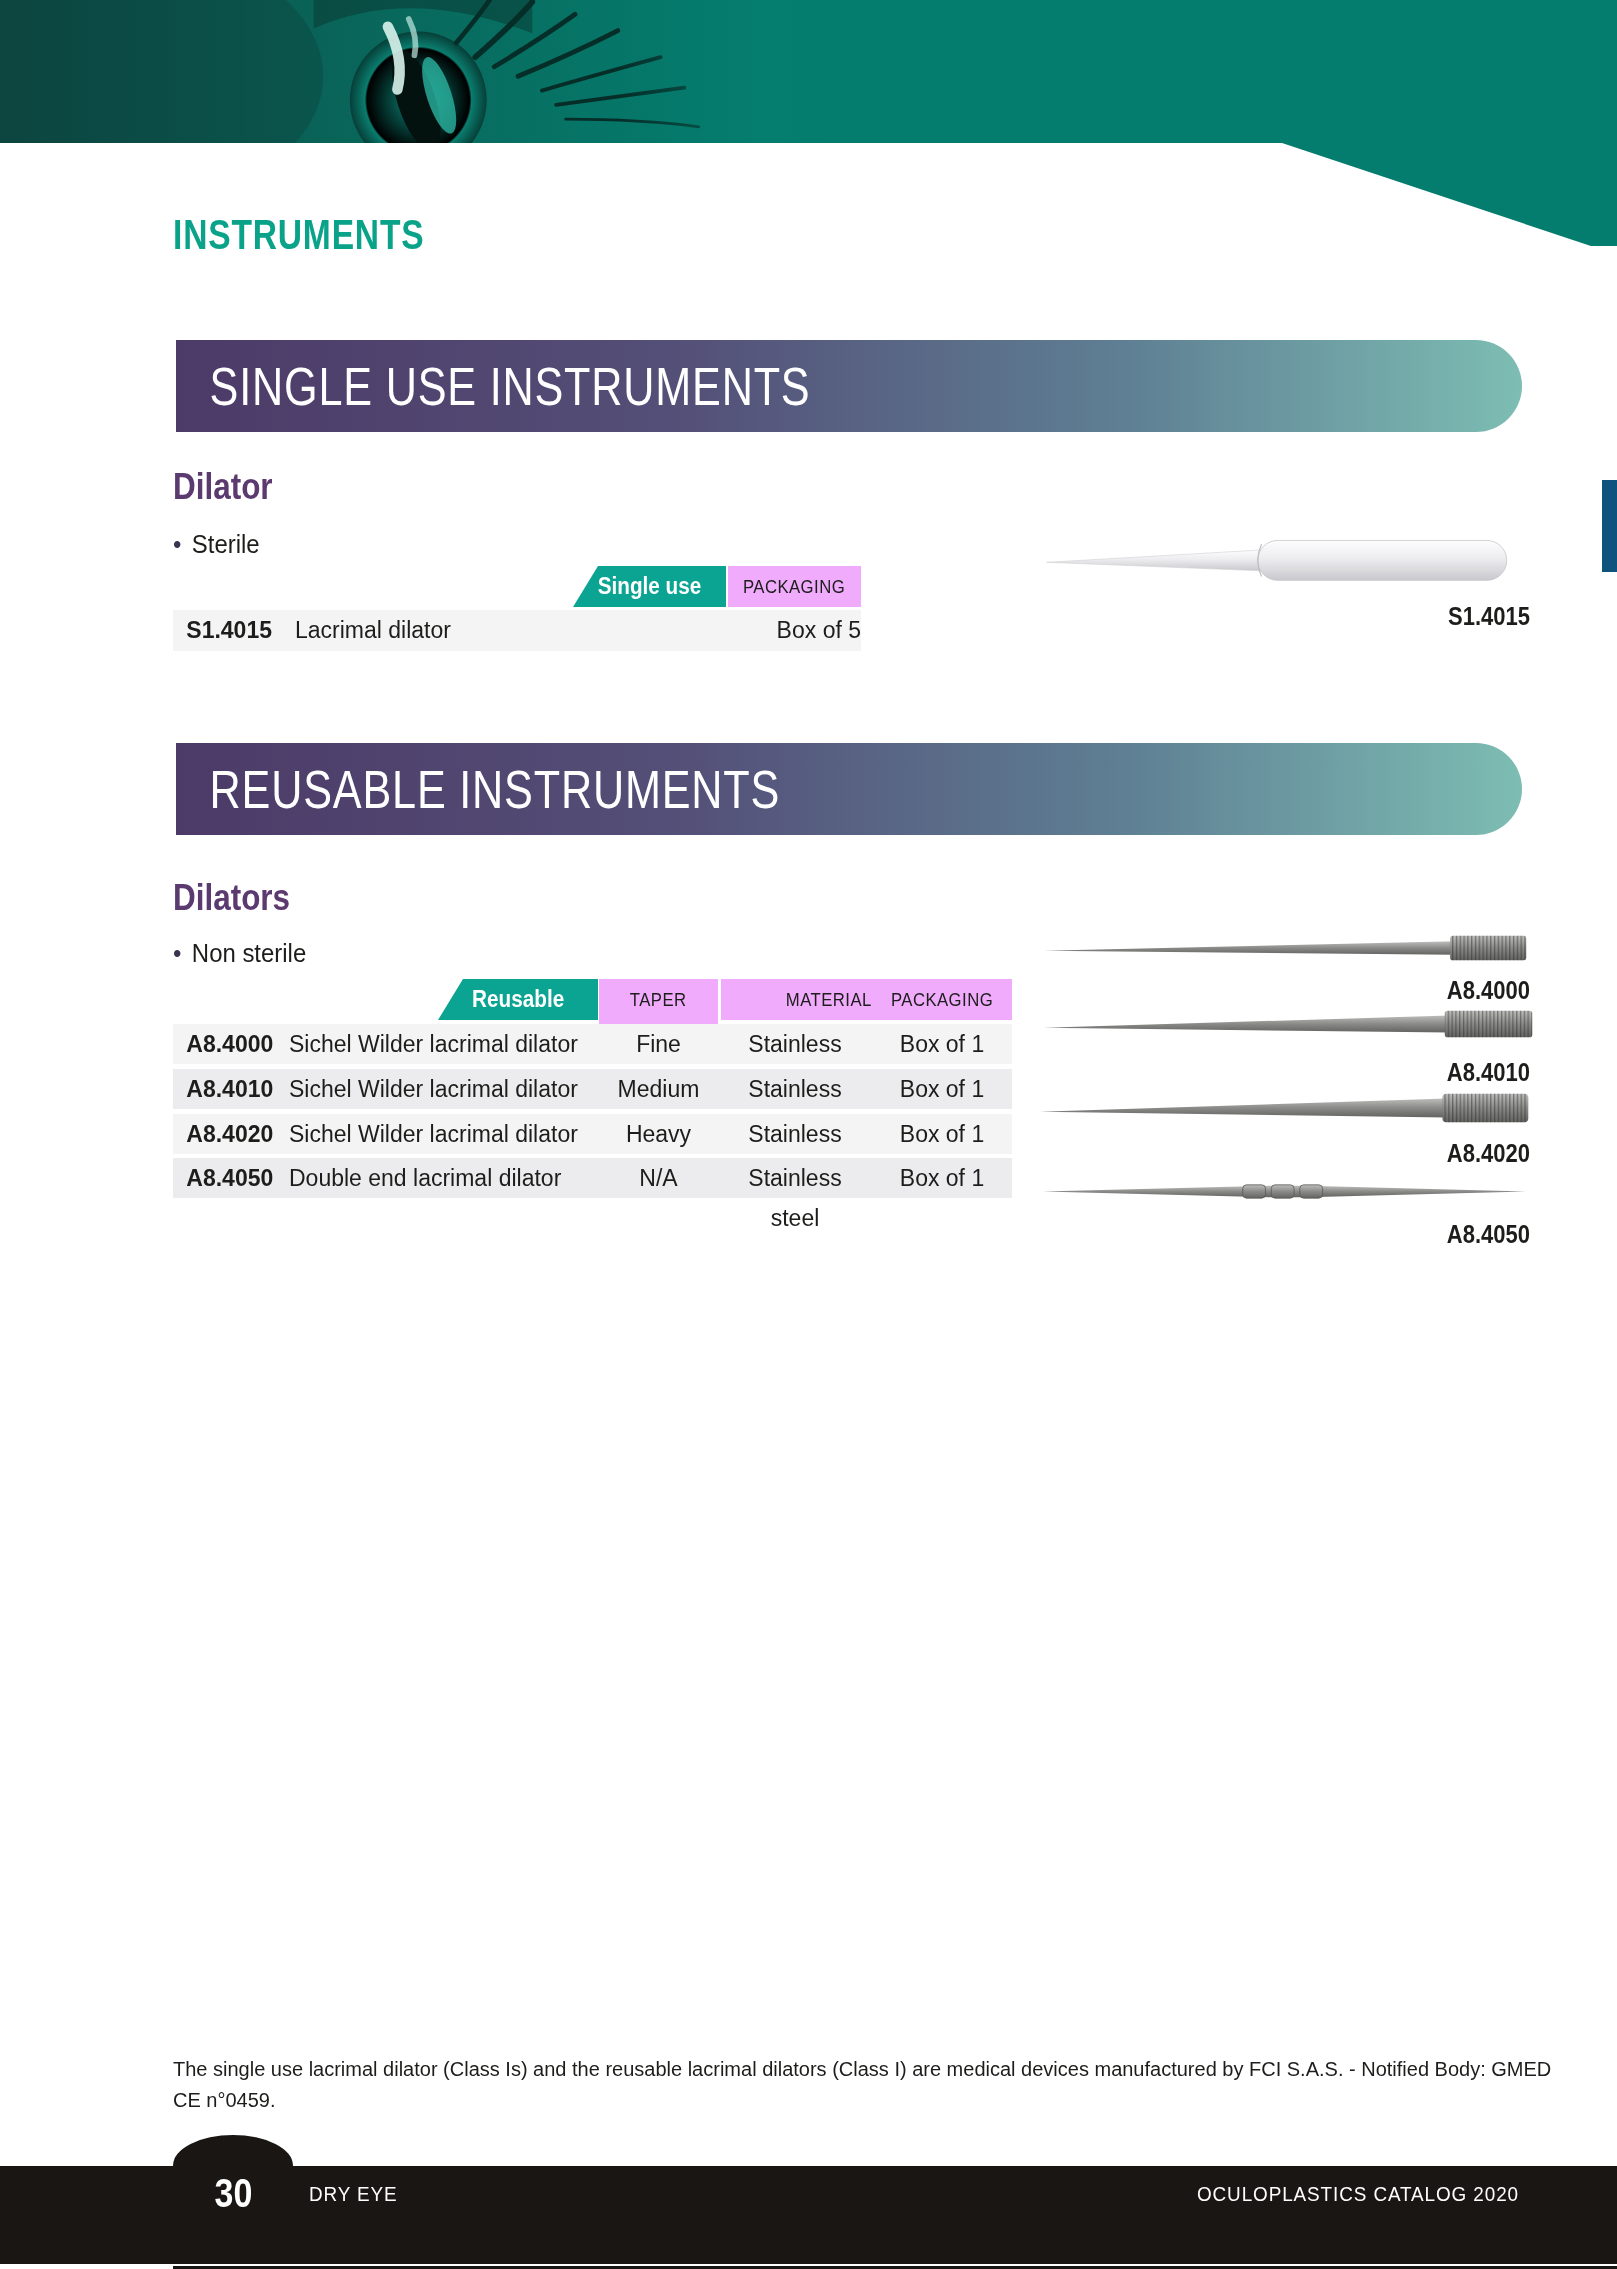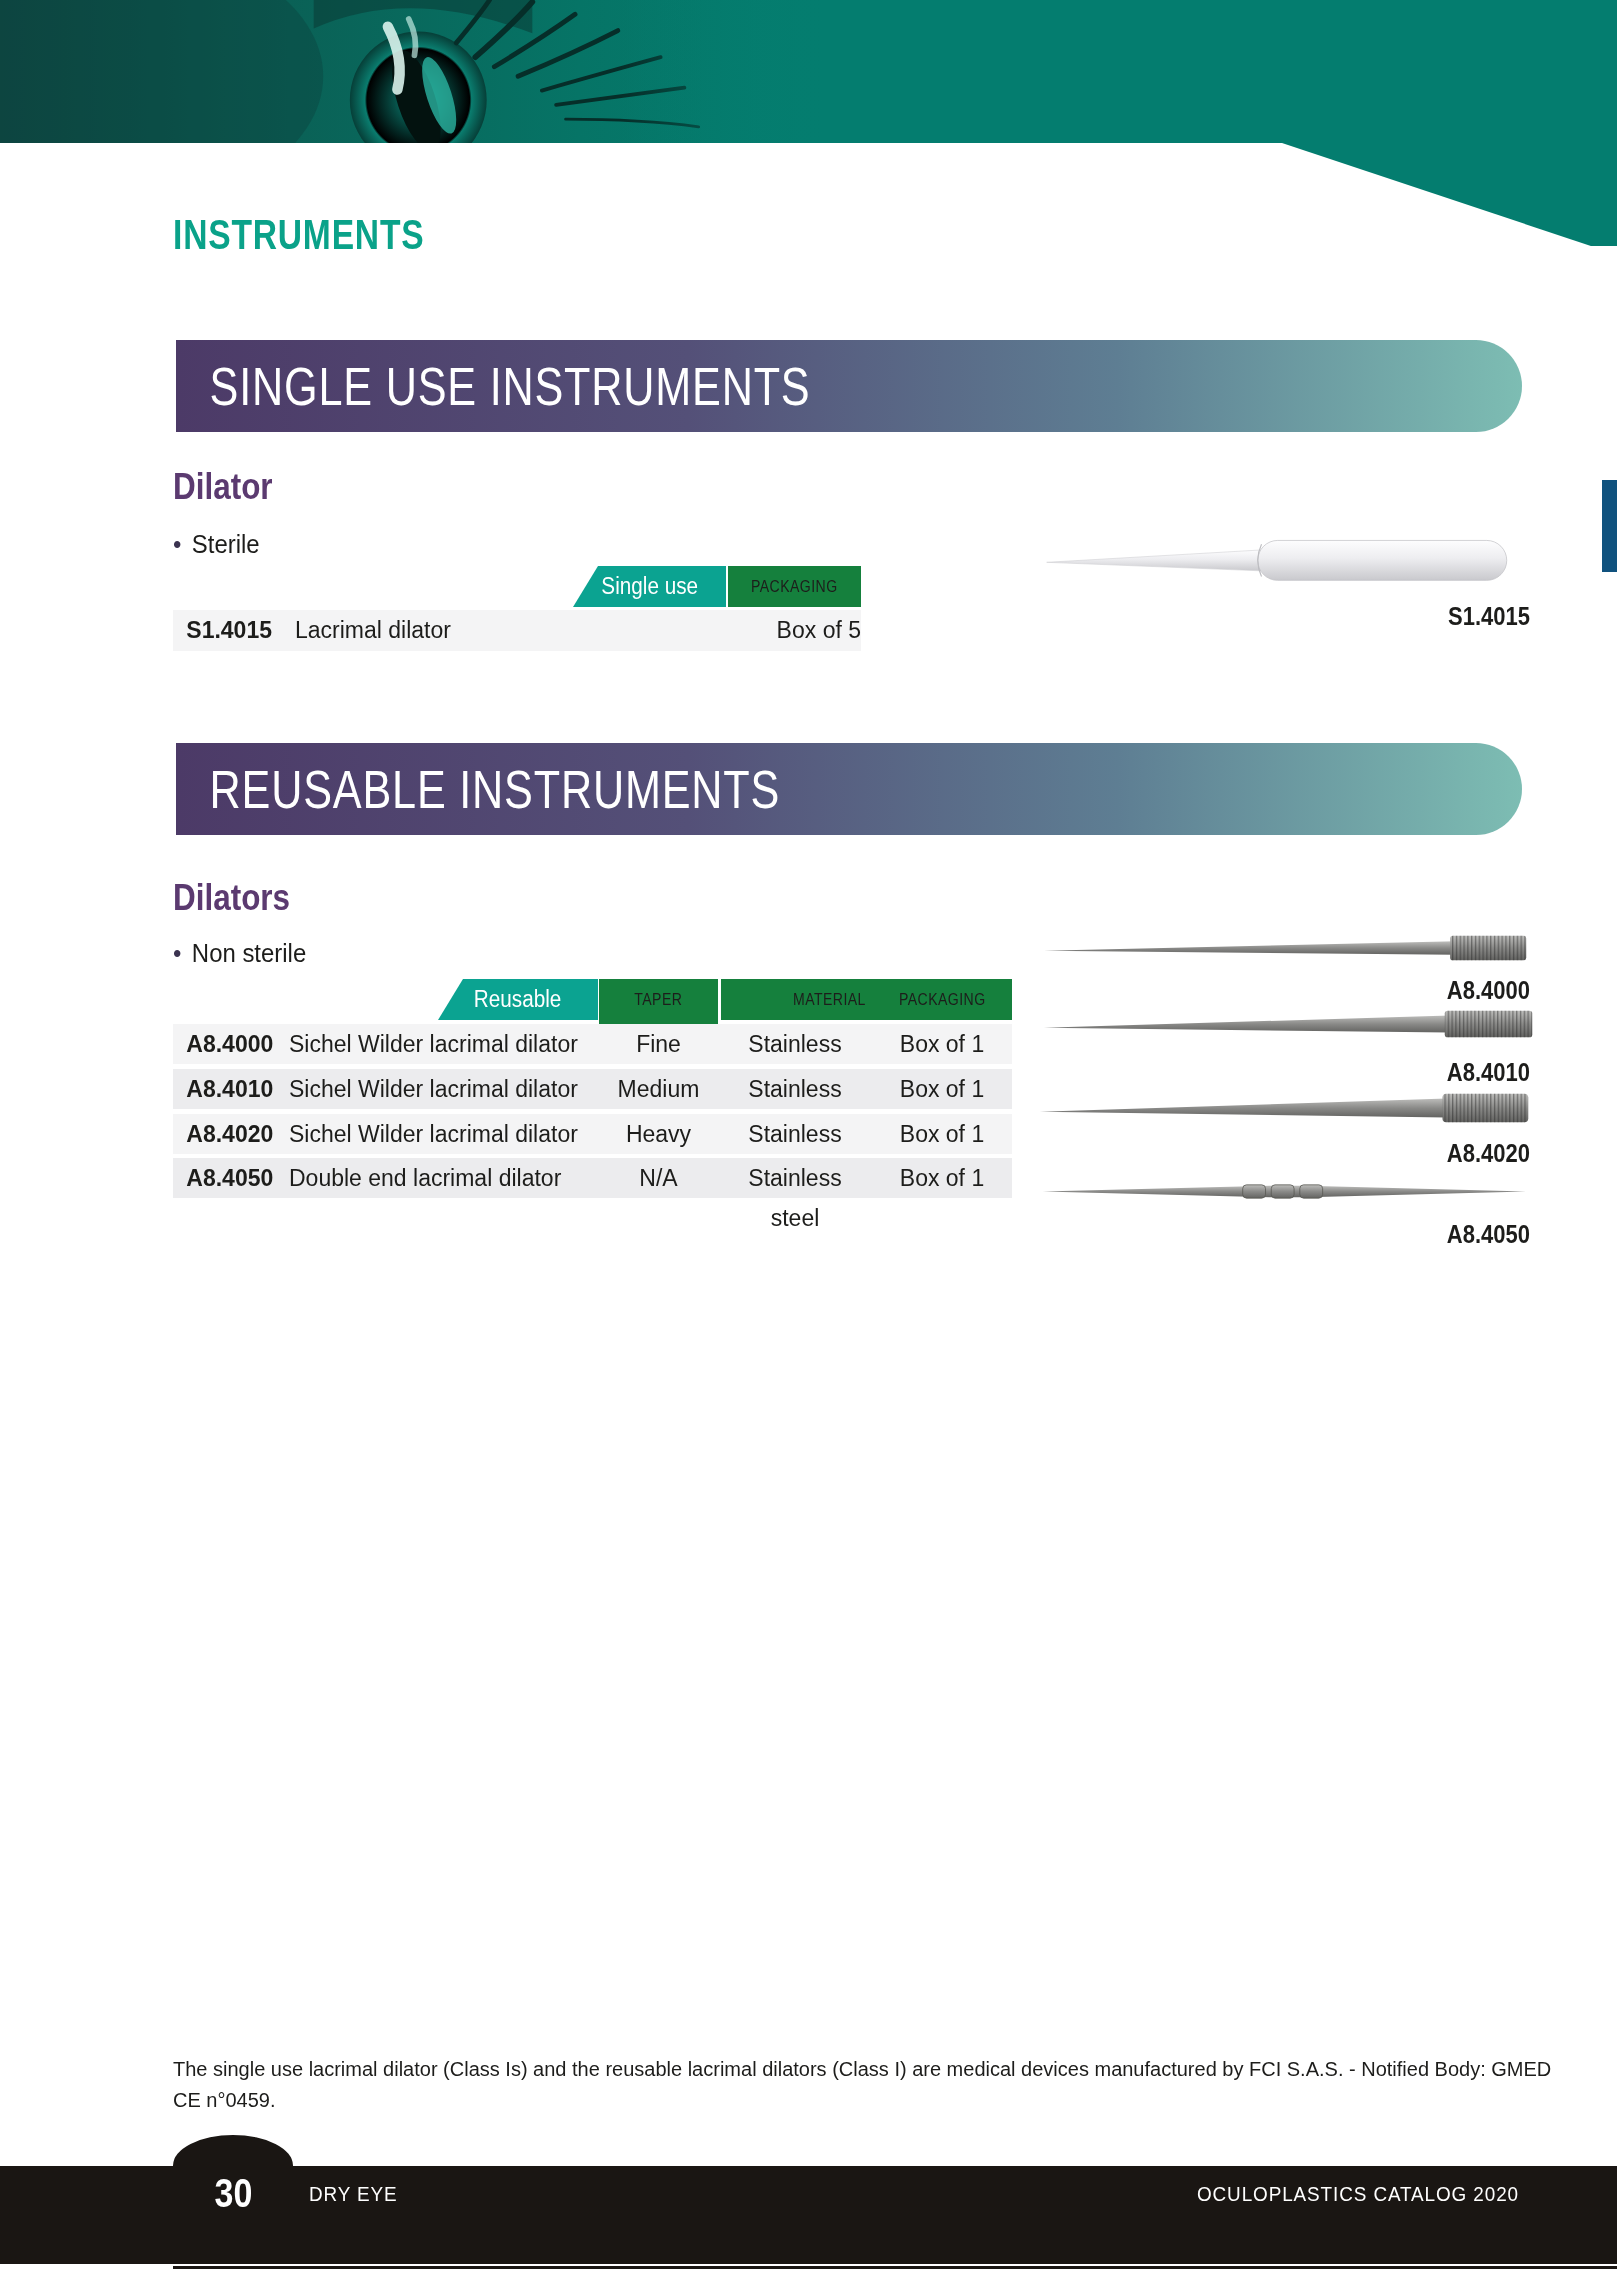--- a/index.html
+++ b/index.html
@@ -26,23 +26,23 @@
         transform-origin:left top;white-space:nowrap;}
   .sub1{left:173px;top:466px;}
   .sub2{left:173px;top:877px;}
   .bullet-line{font-size:26px;color:#1d1d1b;white-space:nowrap;transform:scaleX(.92);transform-origin:left top;}
   .bullet-line::before{content:"\2022";color:#3b3350;margin-right:11.4px;font-size:26px;}
   .bul1{left:173px;top:529px;}
   .bul2{left:173px;top:938px;}
 
   
   .badge{background:#0ba391;clip-path:polygon(25px 0,100% 0,100% 100%,0 100%);
-        color:#fff;font-weight:normal;font-size:23px;text-align:center;}
+        color:#fff;font-weight:bold;font-size:23px;text-align:center;}
   .badge .inner{display:inline-block;transform:scaleX(.9);}
-  .hdr-cell{background:#15803d;color:#1d1d1b;font-size:16px;text-align:center;}
+  .hdr-cell{background:#f0abfc;color:#1d1d1b;font-size:19px;text-align:center;}
   .hdr-cell .inner{display:inline-block;transform:scaleX(.88);letter-spacing:0.5px;}
 
   .su-badge{left:573px;top:566px;width:153px;height:41px;line-height:41px;}
   .su-pack{left:728px;top:566px;width:133px;height:41px;line-height:41px;}
   .su-row{left:173px;top:610px;width:688px;height:41px;background:#f4f4f5;font-size:23px;}
   .su-row .code{position:absolute;left:13.3px;top:0;line-height:41px;font-weight:bold;}
   .su-row .name{position:absolute;left:122px;top:0;line-height:41px;}
   .su-row .pack{position:absolute;left:553px;width:135px;top:0;line-height:41px;text-align:right;}
 
   .ru-badge{left:438px;top:979px;width:160px;height:41px;line-height:41px;}

